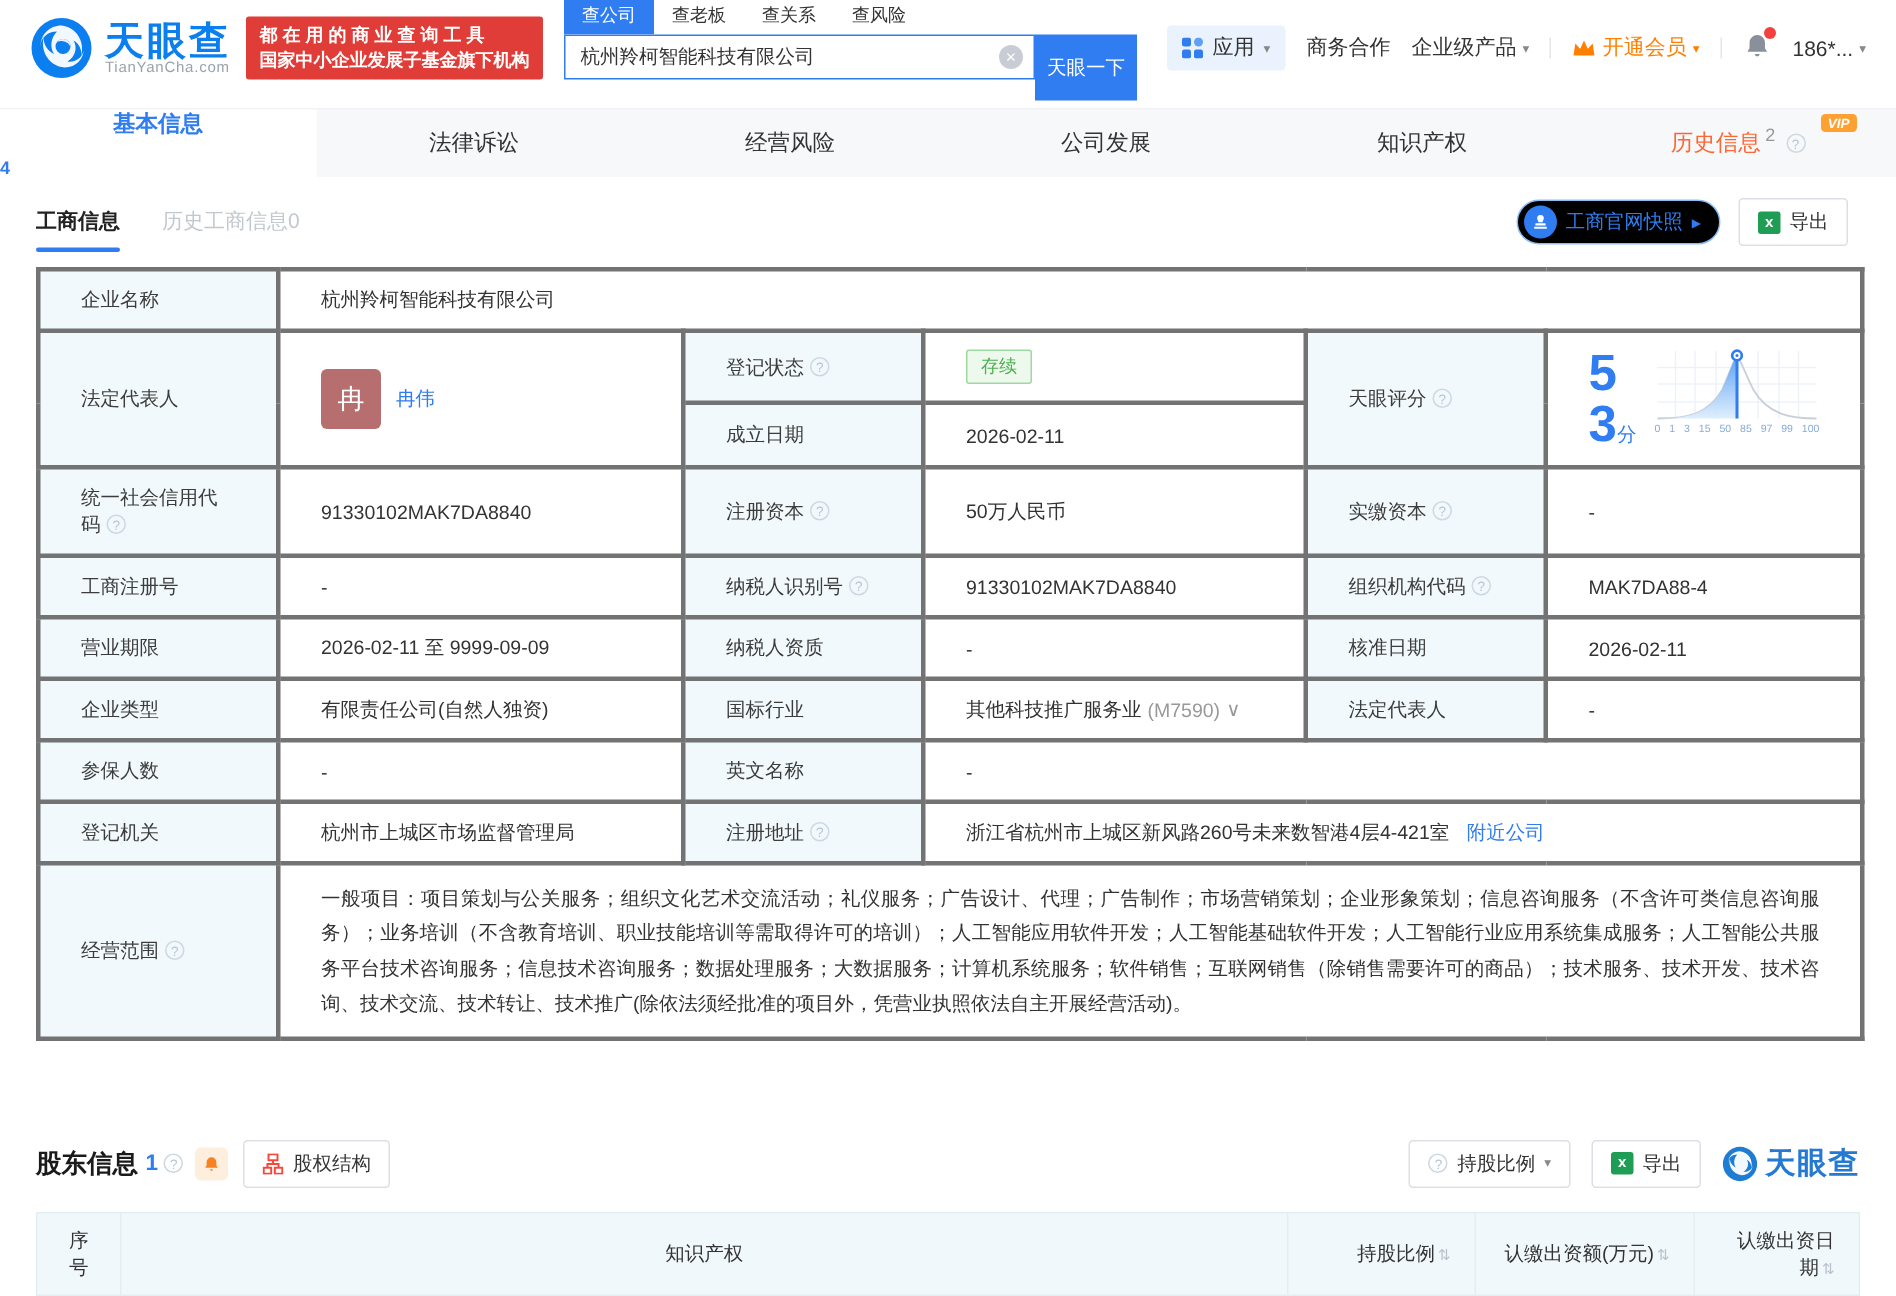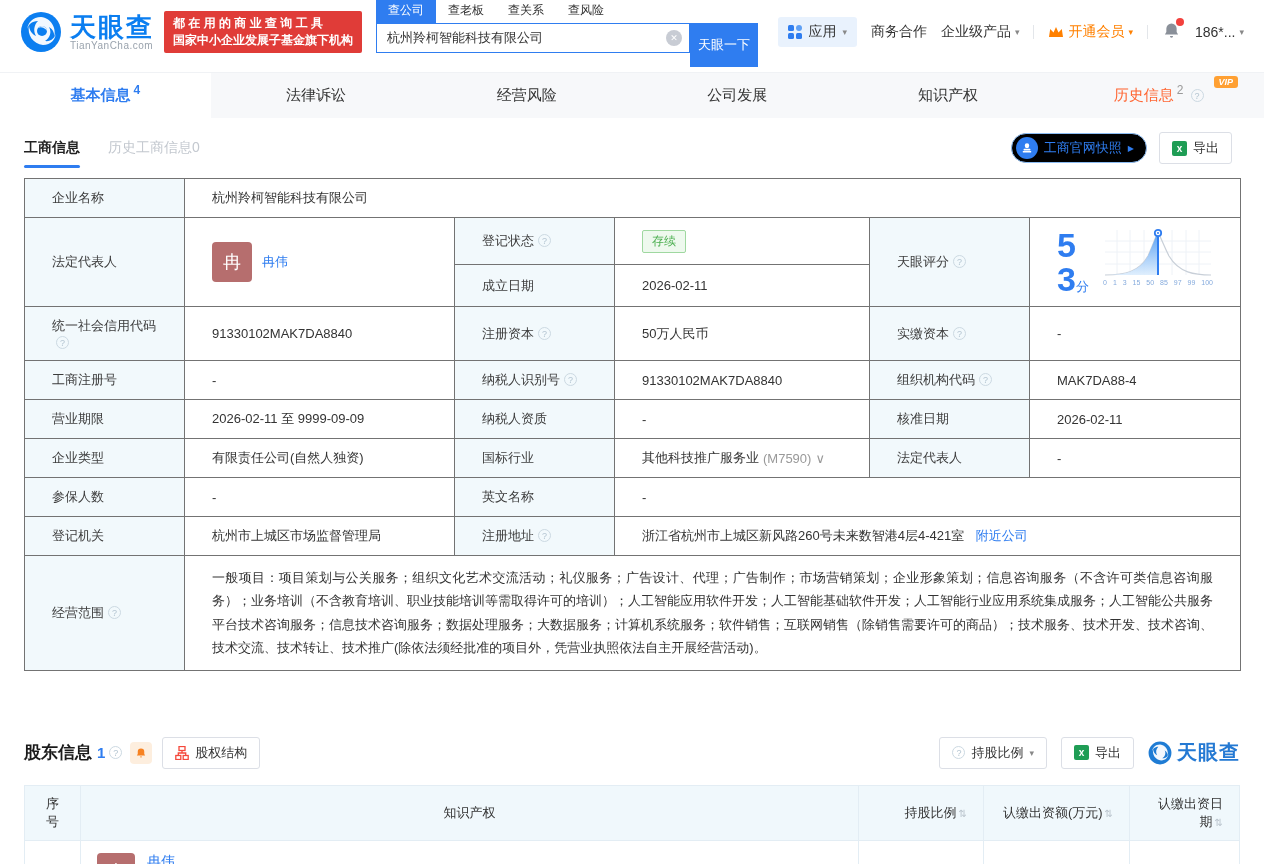--- a/index.html
+++ b/index.html
@@ -28,41 +28,41 @@
   .nav-item { display: flex; align-items: center; gap: 4px; color: #333; cursor: pointer; }
   .nav-sep { width: 1px; height: 14px; background: #e3e6ea; }
   .vip-link { color: #ff8000; display: flex; align-items: center; gap: 4px; cursor: pointer; }
   .caret { font-size: 9px; color: #888; }
   .vip-link .caret { color: #ff8000; }
   .bell-wrap { position: relative; cursor: pointer; }
   .red-dot { position: absolute; top: -3px; right: -3px; width: 8px; height: 8px; border-radius: 50%; background: #f3413d; }
   
   .main-tabs { display: flex; background: #f7f8fa; margin-top: 12px; border-top: 1px solid #f0f2f5; height: 46px; }
   .main-tab { flex: 1; display: flex; align-items: center; justify-content: center; font-size: 15px; color: #333; cursor: pointer; position: relative; gap: 3px; }
-  .main-tab.active { background: #fff; color: #2f7df0; font-weight: bold; }
+  .main-tab.active { background: #fff; color: #2f7df0; font-weight: bold; flex-direction: column; }
   .tab-count { font-size: 12px; color: #2f7df0; align-self: flex-start; margin-top: 10px; }
   .main-tab.history { color: #ff6633; }
   .main-tab.history .tab-count { color: #999; }
   .vip-badge { position: absolute; top: 3px; right: 26px; background: #ffa033; color: #fff; font-size: 9px; font-weight: bold; font-style: italic; padding: 1px 5px; border-radius: 3px; }
   .qmark { display: inline-block; width: 13px; height: 13px; border: 1px solid #ccd9e2; border-radius: 50%; font-size: 9px; line-height: 12px; text-align: center; color: #b4c5d1; margin-left: 4px; vertical-align: 1px; cursor: pointer; font-style: normal; }
   
   .subtab-row { display: flex; align-items: center; padding: 14px 32px 12px 24px; }
   .subtab { font-size: 14px; cursor: pointer; }
   .subtab.active { font-weight: bold; color: #222; position: relative; }
   .subtab.active::after { content: ""; position: absolute; left: 0; right: 0; bottom: -11px; height: 3px; background: #2f7df0; border-radius: 2px; }
   .subtab.dim { color: #c3c8cf; margin-left: 28px; }
   .subtab-actions { margin-left: auto; display: flex; align-items: center; gap: 12px; }
   .snapshot-btn { display: flex; align-items: center; gap: 6px; border: 1px solid #8cbcf3; border-radius: 16px; color: #2f7df0; padding: 3px 12px 3px 4px; font-size: 13px; background: #000000; cursor: pointer; }
   .stamp-circle { width: 22px; height: 22px; border-radius: 50%; background: #2f7df0; display: flex; align-items: center; justify-content: center; }
   .plain-btn { display: flex; align-items: center; gap: 6px; border: 1px solid #dcdfe6; border-radius: 3px; background: #fff; color: #333; font-size: 13px; padding: 6px 12px; cursor: pointer; font-family: inherit; }
   .excel-icon { width: 15px; height: 15px; background: #1f9d55; border-radius: 2px; color: #fff; font-size: 10px; font-weight: bold; line-height: 15px; text-align: center; }
   .arrow-sm { font-size: 8px; }
   
   .info-table { width: 1216px; margin: 2px 24px 0 24px; border-collapse: collapse; table-layout: fixed; }
-  .info-table td { border: 1px solid #737373; padding: 10px 27px; font-size: 13px; color: #333; vertical-align: middle; word-break: break-all; }
+  .info-table td { border: 3px solid #737373; padding: 10px 27px; font-size: 13px; color: #333; vertical-align: middle; word-break: break-all; }
   .info-table td.lbl { background: #f2f9fc; color: #3c3c3c; }
   .avatar { width: 40px; height: 40px; border-radius: 4px; background: #b66e6e; color: #fff; font-size: 18px; display: inline-flex; align-items: center; justify-content: center; }
   .link { color: #2f7df0; cursor: pointer; text-decoration: none; }
   .status-badge { display: inline-block; background: #eef9ee; border: 1px solid #9fd8a0; color: #4caf50; font-size: 12px; padding: 2px 9px; border-radius: 2px; }
   .legal-rep-cell { display: flex; align-items: center; gap: 10px; }
   .gray { color: #999; }
   .industry-cell { display: flex; align-items: center; gap: 4px; cursor: pointer; }
   .score-cell { display: flex; align-items: flex-start; gap: 12px; }
   .score-num { font-size: 34px; font-weight: bold; color: #2f7df0; line-height: 1; }
   .score-unit { font-size: 13px; color: #2f7df0; }

